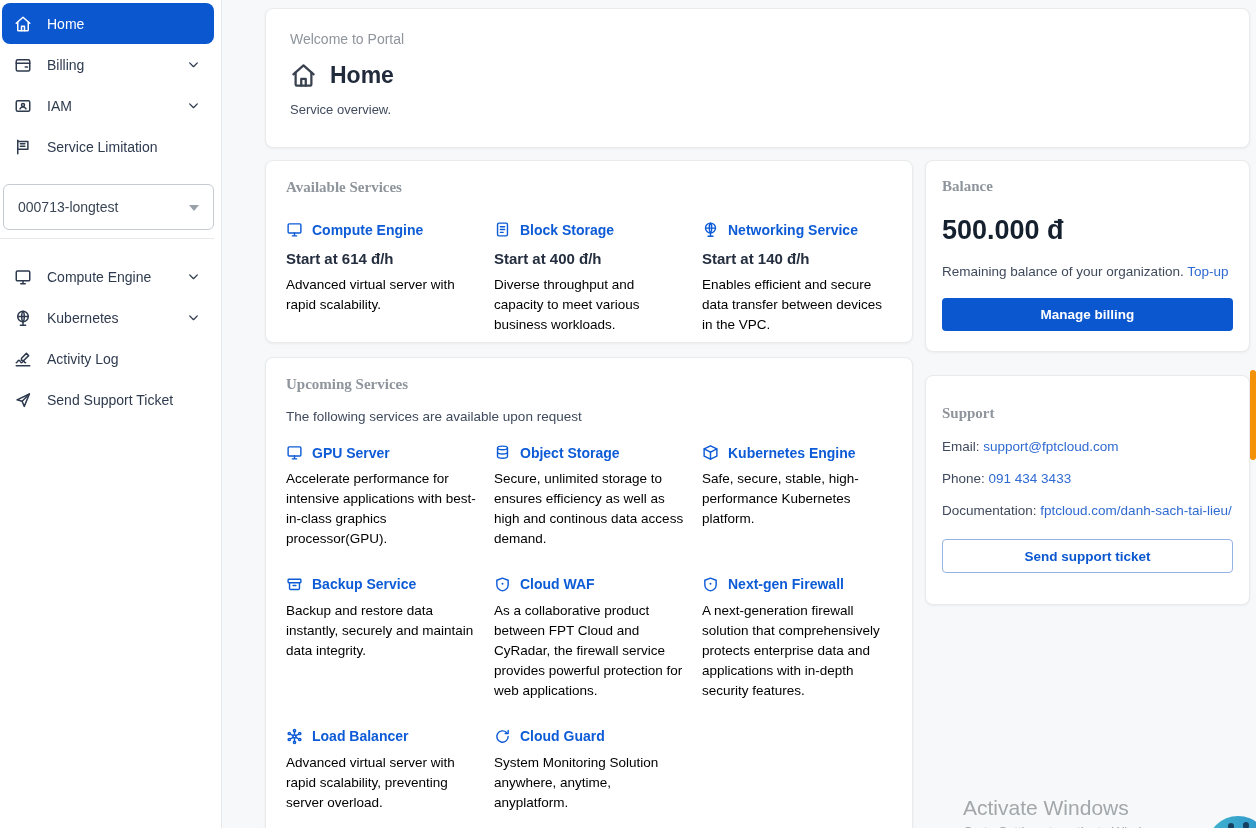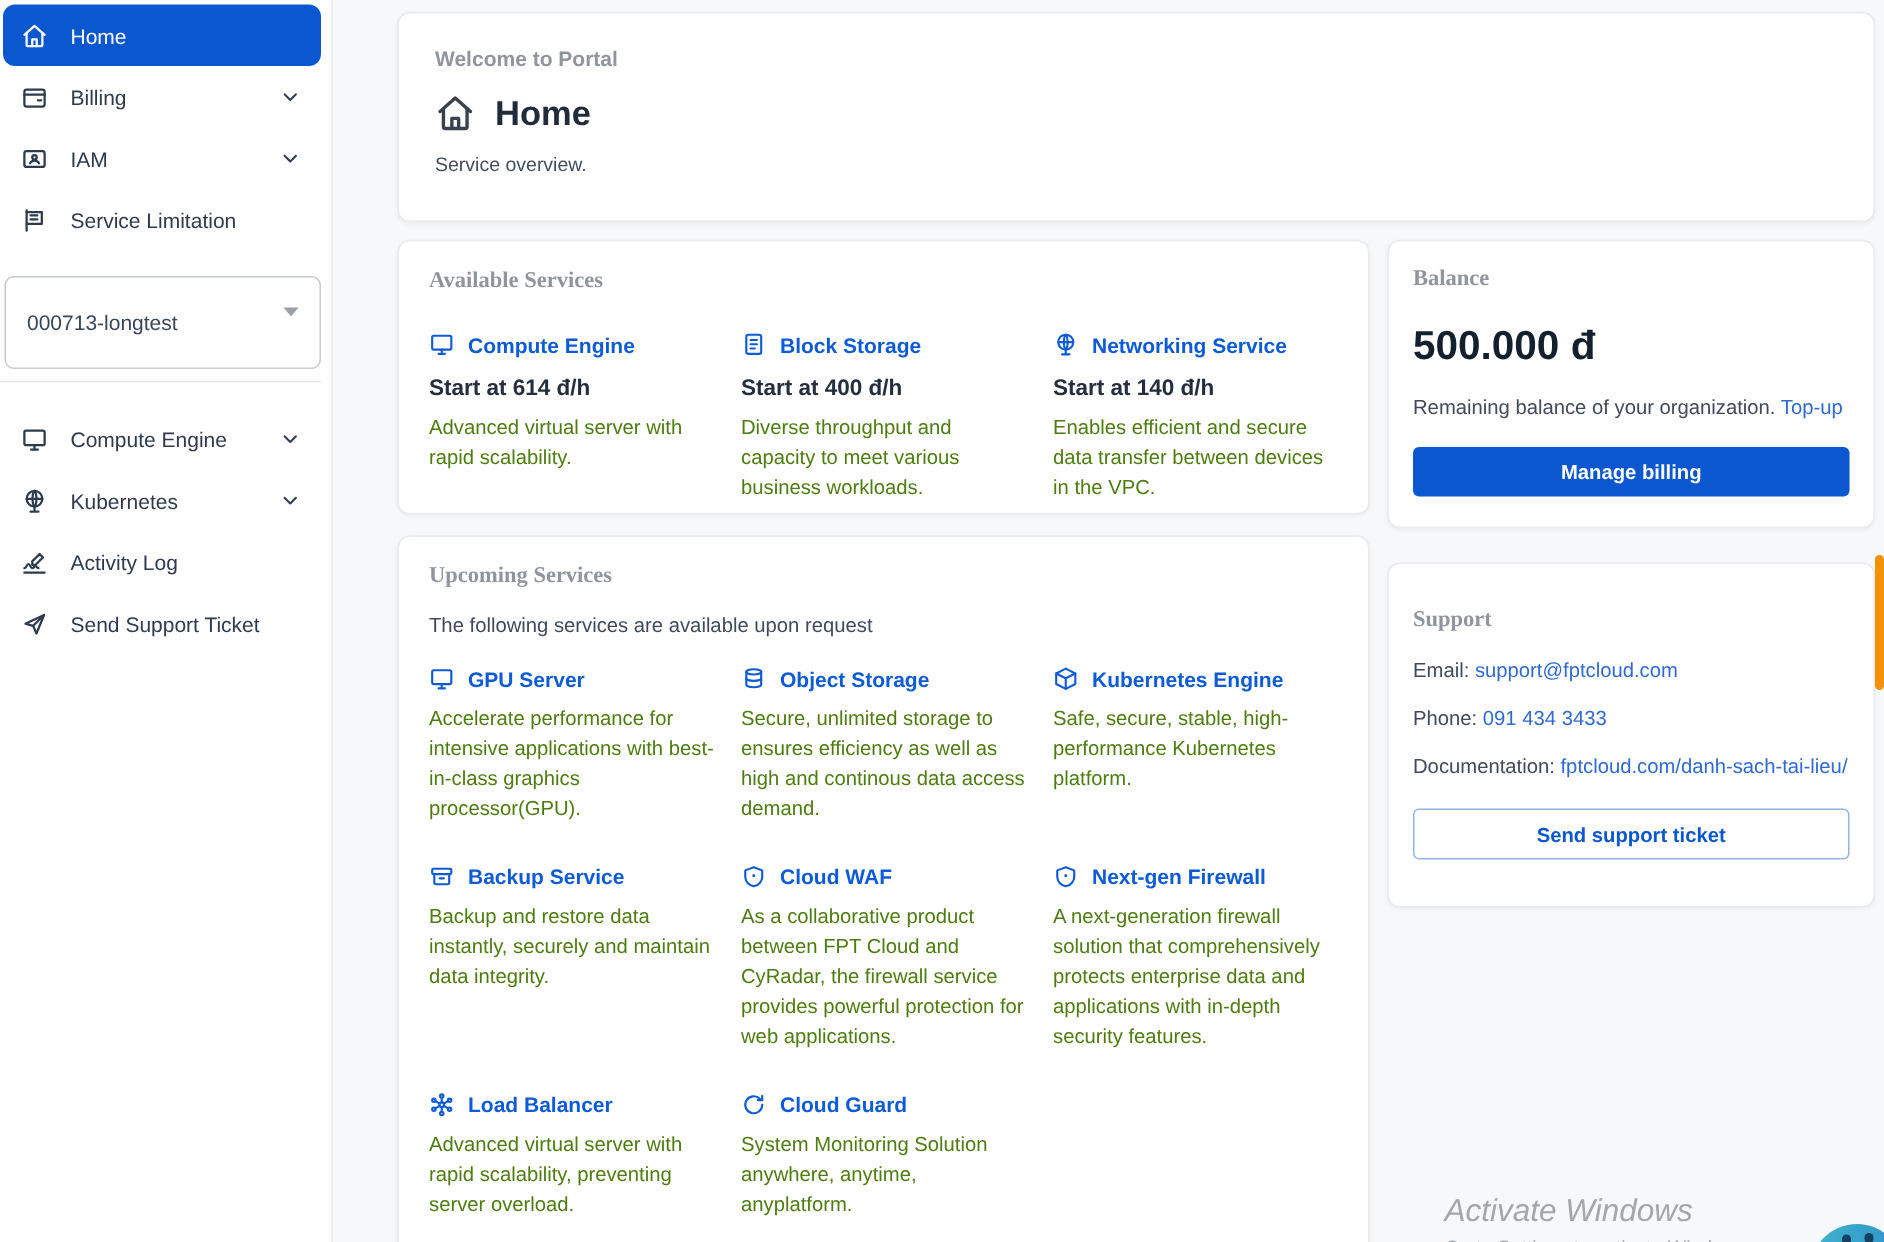--- a/index.html
+++ b/index.html
@@ -17,78 +17,78 @@
     height:41px; margin:0 7px 0 2px; display:flex; align-items:center;
     padding:0 12px; gap:15px; font-size:14px; color:#2e3a4e; cursor:pointer;
     border-radius:8px; position:relative;
   }
   .nav-item.active { background:#0b57d0; color:#ffffff; }
   .nav-icon { width:18px; height:18px; flex:0 0 18px; display:flex; align-items:center; }
   .nav-icon svg { width:18px; height:18px; display:block; }
   .nav-chevron { position:absolute; right:14px; top:14px; width:13px; height:13px; }
   .nav-chevron svg { width:13px; height:13px; display:block; }
   .org-select {
-    margin:17px 7px 0 3px; height:62px; border:1px solid #c6cbd1; border-radius:6px;
+    margin:17px 7px 0 3px; height:46px; border:1px solid #c6cbd1; border-radius:6px;
     display:flex; align-items:center; padding:0 14px; font-size:14px; color:#3a4556;
     cursor:pointer; background:#fff; position:relative;
   }
   .org-caret {
     position:absolute; right:14px; top:20px; width:0; height:0;
     border-left:5px solid transparent; border-right:5px solid transparent;
     border-top:6px solid #9aa0a8;
   }
   .sidebar-divider { margin:8px 7px 0 0; border-top:1px solid #e7e8ea; }
   .nav-group-bottom { margin-top:17px; }
   
   .content { position:absolute; left:265px; top:0; width:985px; }
   .card {
     background:#fff; border:1px solid #e9eaec; border-radius:8px;
     box-shadow:0 1px 3px rgba(16,24,40,.05);
   }
   .card-title { font-size:15px; font-weight:700; color:#8f959c;font-family:Liberation Serif, serif; }
   .header-card { margin-top:8px; height:140px; padding:22px 24px; }
-  .eyebrow { font-size:14px; color:#8f959c; font-weight:700; }
+  .eyebrow { font-size:14px; color:#8f959c; font-weight:400; }
   .page-title-row { display:flex; align-items:center; gap:13px; margin-top:15px; }
   .page-title-row svg { width:27px; height:27px; }
   .page-title { font-size:23px; font-weight:600; color:#212b3b; }
   .page-subtitle { font-size:13px; color:#414c5e; margin-top:13px; }
   .columns { display:flex; gap:12px; margin-top:12px; align-items:flex-start; }
   .col-left { width:648px; }
   .col-right { width:325px; }
   
   .available-card { height:183px; padding:18px 20px; }
   .upcoming-card { margin-top:14px; height:660px; padding:18px 20px; }
   .svc-grid { display:grid; grid-template-columns:repeat(3,1fr); column-gap:18px; row-gap:27px; }
   .available-card .svc-grid { margin-top:25px; }
   .upcoming-sub { font-size:13.5px; color:#3f4a5c; margin-top:16px; }
   .upcoming-card .svc-grid { margin-top:20px; }
   .svc-title { display:flex; align-items:center; gap:9px; color:#0d5bd6; font-weight:700; font-size:14px; cursor:pointer; }
   .svc-title svg { width:17px; height:17px; display:block; }
   .svc-price { margin-top:12px; font-size:15px; font-weight:700; color:#242e3f; }
-  .svc-desc { margin-top:8px; font-size:13.5px; line-height:1.48; color:#4d7c0f; }
+  .svc-desc { margin-top:8px; font-size:13.5px; line-height:1.48; color:#000000; }
   
   .balance-card { height:192px; padding:17px 16px; }
   .balance-amount { margin-top:20px; font-size:27px; font-weight:700; color:#15202f; }
   .balance-desc { margin-top:18px; font-size:13.5px; color:#3f4a5c; }
   a.link { color:#2f6ad1; text-decoration:none; cursor:pointer; }
   .btn-primary {
     margin-top:19px; width:100%; height:33px; background:#0b57d0; color:#ffffff;
     font-family:inherit; font-size:13.5px; font-weight:700; border:none; border-radius:4px; cursor:pointer;
   }
   
   .support-card { margin-top:23px; height:230px; padding:29px 16px; }
   .support-row { margin-top:17px; font-size:13.5px; color:#3f4a5c; }
   .btn-outline {
     margin-top:21px; width:100%; height:34px; background:#fff; color:#0b57d0;
     font-family:inherit; font-size:13.5px; font-weight:700;
     border:1px solid #94b4e4; border-radius:4px; cursor:pointer;
   }
   
   .watermark { position:absolute; left:963px; top:796px; color:#a2a7ab; pointer-events:none; }
-  .watermark-l1 { font-size:21px; font-weight:400;font-style:italic; }
+  .watermark-l1 { font-size:21px; font-weight:400; }
   .watermark-l2 { font-size:13px; margin-top:4px; }
   .scroll-thumb {
     position:absolute; right:0; top:370px; width:6px; height:90px;
     background:#f39108; border-radius:3px;
   }
   .chat-widget {
     position:absolute; left:1207px; top:816px; width:62px; height:62px; border-radius:50%;
     background:linear-gradient(100deg,#41b4cf 0%,#2b8fc9 100%); cursor:pointer;
   }
   .chat-eye { position:absolute; width:6px; height:7px; border-radius:3px; background:#173f5f; }

